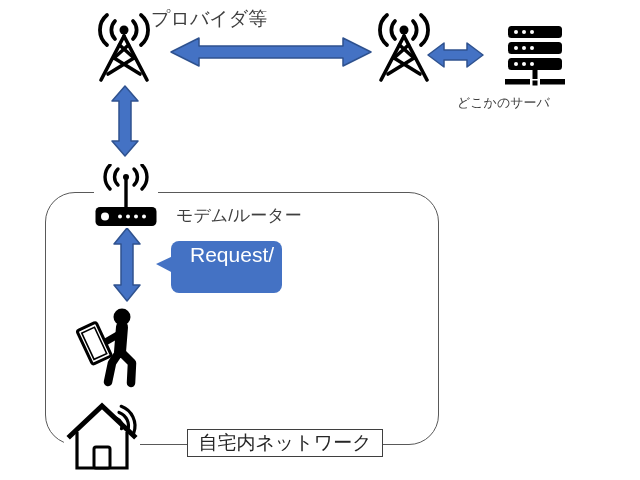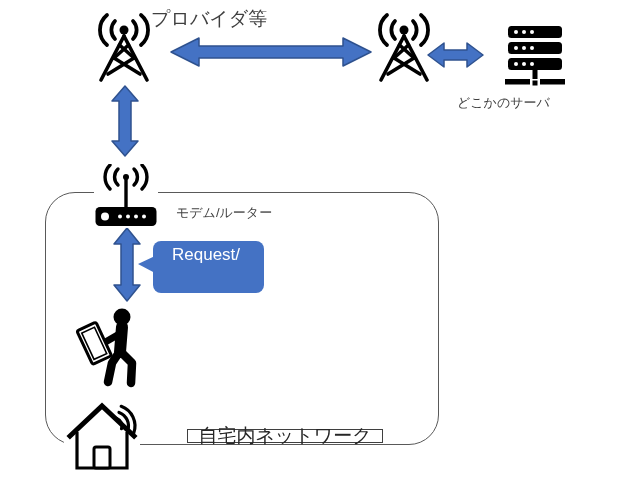--- a/index.html
+++ b/index.html
@@ -4,52 +4,52 @@
 <style>
   html,body{margin:0;padding:0;background:#fff;}
   #canvas{
     position:relative;width:640px;height:480px;background:var(--background,#fff);
     font-family:"Liberation Sans","DejaVu Sans",sans-serif;overflow:hidden;
   }
   .abs{position:absolute;}
   .label{color:var(--label_text,#3F3F3F);white-space:nowrap;}
   #provider-label{left:151px;top:6px;font-size:19px;}
   #server-label{left:457px;top:94px;font-size:13px;}
-  #modem-label{left:176px;top:204px;font-size:13px;text-align:right;}
+  #modem-label{left:176px;top:204px;font-size:17px;text-align:right;}
   #person-label{left:163px;top:323px;width:170px;text-align:center;font-size:18px;line-height:26px;}
   #boundary{
     left:45px;top:192px;width:392px;height:251px;
     border:1.4px solid var(--boundary_stroke,#595959);border-radius:30px;z-index:1;
   }
   .icon{z-index:3;}
   #tower-left{left:88px;top:8px;width:72px;height:76px;}
   #tower-right{left:368px;top:8px;width:72px;height:76px;}
   #server-icon{left:499px;top:22px;width:72px;height:66px;}
   #modem-icon{left:94px;top:164px;width:64px;height:64px;}
   #person-icon{left:76px;top:306px;width:72px;height:84px;}
   #house-icon{left:62px;top:394px;width:80px;height:84px;}
   .arrow{z-index:2;}
   #arrow-main{left:170px;top:36px;width:202px;height:32px;}
   #arrow-small{left:427px;top:41px;width:57px;height:28px;}
   #arrow-v1{left:111px;top:85px;width:28px;height:72px;}
   #arrow-v2{left:113px;top:227px;width:28px;height:75px;}
   .arrow polygon{fill:var(--arrow_fill,#4472C4);stroke:var(--arrow_stroke,#2F528F);stroke-width:1.5;stroke-linejoin:round;}
   #callout{
-    left:153px;top:241px;width:111px;height:52px;z-index:4;
+    left:171px;top:241px;width:111px;height:52px;z-index:4;
     background:var(--callout_fill,#4472C4);border-radius:8px;
-    color:var(--callout_text,#fff);font-size:17px;line-height:25px;
+    color:var(--callout_text,#fff);font-size:21px;line-height:25px;
     padding:1px 0 1px 19px;box-sizing:border-box;
   }
   #callout-tail{
     position:absolute;left:-15px;top:15px;width:0;height:0;
     border-top:8px solid transparent;border-bottom:9px solid transparent;
     border-right:17px solid var(--callout_fill,#4472C4);
   }
   #network-label-box{
-    left:187px;top:429px;width:196px;height:14px;z-index:4;
+    left:187px;top:429px;width:196px;height:28px;z-index:4;
     background:#fff;border:1.5px solid #3F3F3F;box-sizing:border-box;
     display:flex;align-items:center;justify-content:center;
     font-size:19px;color:#262626;white-space:nowrap;
   }
   .ink{stroke:var(--icon_color,#000);fill:none;}
 </style>
 </head>
 <body>
 
 <div id="canvas">

